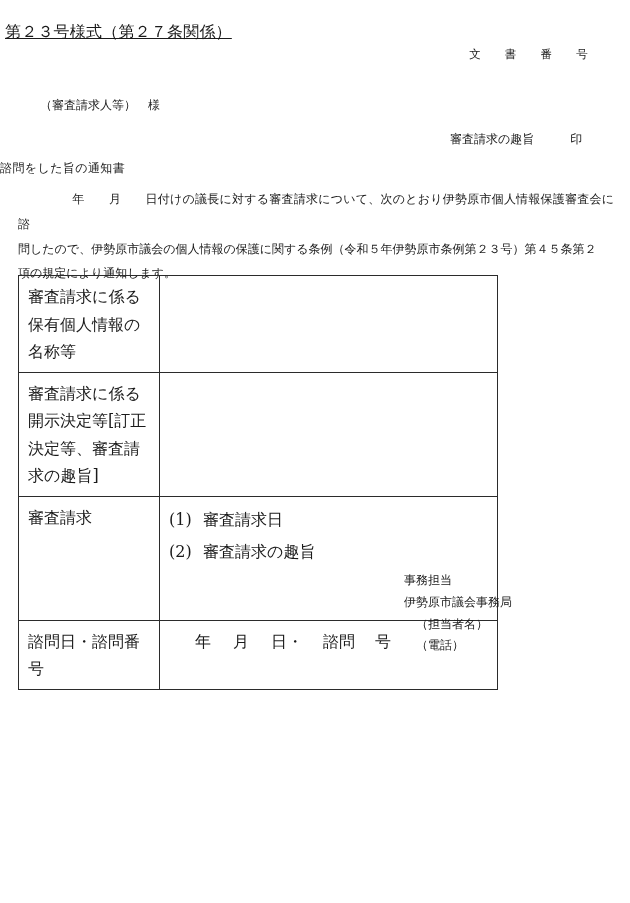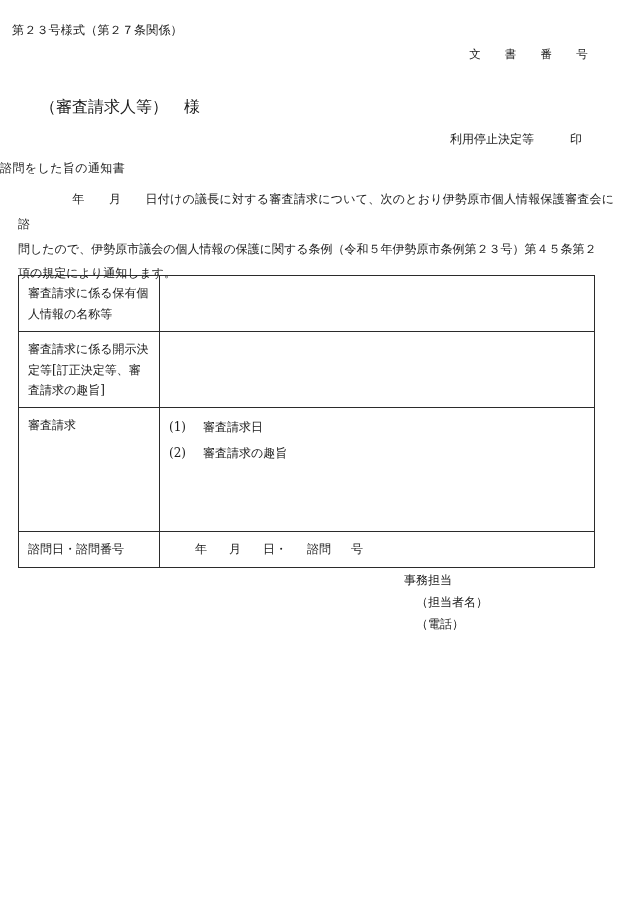--- a/index.html
+++ b/index.html
@@ -18,25 +18,26 @@
   }
   .page {
     position: absolute;
     inset: 0;
     padding: 0;
   }
 
   
   .form-no {
     position: absolute;
-    left: 12px;
+    left: 5px;
     top: 22px;
-    font-size: 12px;
+    font-size: 16px;
     letter-spacing: 0.2px;
     white-space: nowrap;
+    text-decoration: underline;
   }
   .doc-meta {
     position: absolute;
     right: 36px;
     top: 45px;
     text-align: left;
     line-height: 1.65;
   }
   .doc-meta div {
     font-size: 11.5px;
@@ -46,21 +47,21 @@
     letter-spacing: 0.55em;
   }
   .doc-meta .meta-date {
     padding-left: 12px;
   }
 
   .addressee {
     position: absolute;
     left: 40px;
     top: 97px;
-    font-size: 16px;
+    font-size: 12px;
     white-space: nowrap;
   }
   .issuer {
     position: absolute;
     left: 450px;
     top: 131px;
     font-size: 12px;
     white-space: nowrap;
   }
 
@@ -92,24 +93,24 @@
   .lead-indent {
     display: inline-block;
     width: 54px;
   }
 
   
   table.form-table {
     position: absolute;
     left: 18px;
     top: 275px;
-    width: 577px;
+    width: 480px;
     border-collapse: collapse;
     table-layout: fixed;
-    font-size: 12px;
+    font-size: 16px;
   }
   table.form-table td {
     border: 1px solid #2b2b2b;
     vertical-align: top;
     padding: 7px 9px 6px 9px;
     line-height: 1.72;
   }
   td.label-cell {
     width: 122px;
   }
@@ -156,21 +157,21 @@
 <div class="page">
 
   <div class="form-no">第２３号様式（第２７条関係）</div>
 
   <div class="doc-meta">
     <div class="sp">文　書　番　号</div>
   </div>
 
   <div class="addressee">（審査請求人等）　様</div>
 
-  <div class="issuer">利用停止決定等　　　印</div>
+  <div class="issuer">審査請求の趣旨　　　印</div>
 
   <div class="doc-title">諮問をした旨の通知書</div>
 
   <div class="body-text">
     <p><span class="lead-indent"></span><span>年　　月　　日付けの議長に対する審査請求について、次のとおり伊勢原市個人情報保護審査会に諮</span></p>
     <p>問したので、伊勢原市議会の個人情報の保護に関する条例（令和５年伊勢原市条例第２３号）第４５条第２</p>
     <p>項の規定により通知します。</p>
   </div>
 
   <table class="form-table">
@@ -196,17 +197,18 @@
         <td class="label-cell label-mid">諮問日・諮問番号</td>
         <td class="value-cell">
           <div class="consult-value"><span>年</span><span class="g1"></span><span>月</span><span class="g1"></span><span>日・</span><span class="g2"></span><span>諮問</span><span class="g2"></span><span>号</span></div>
         </td>
       </tr>
     </tbody>
   </table>
 
   <div class="footer-block">
     <div>事務担当</div>
+    <div>伊勢原市議会事務局</div>
     <div class="indent-1">（担当者名）</div>
     <div class="indent-1">（電話）</div>
   </div>
 
 </div>
 
 </body></html>

